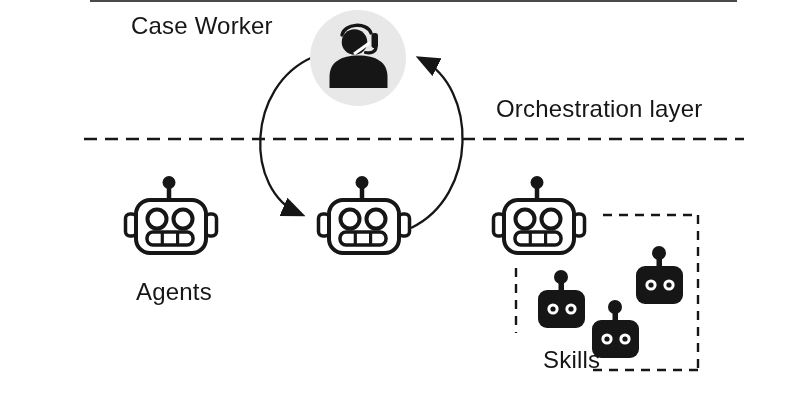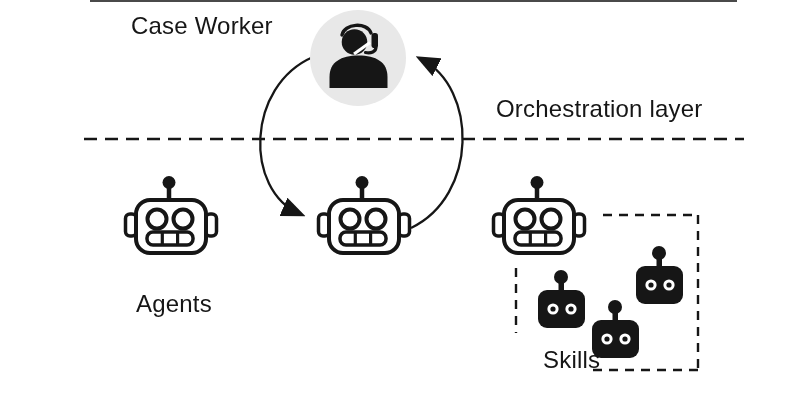--- a/index.html
+++ b/index.html
@@ -15,21 +15,21 @@
     position:absolute;
     color:#161616;
     font-size:24px;
     font-weight:500;
     letter-spacing:0.2px;
     white-space:nowrap;
     line-height:1.1;
   }
   .label-case-worker{left:131px;top:13px;}
   .label-orchestration{left:496px;top:96px;}
-  .label-agents{left:136px;top:291px;text-align:center;}
+  .label-agents{left:136px;top:279px;text-align:center;}
   .label-skills{left:499px;top:347px;margin-left:44px;}
 </style>
 </head>
 <body>
 
 <div class="canvas">
 
   <svg class="layer" width="800" height="400" viewBox="0 0 800 400">
     <defs>
       <marker id="arrow" viewBox="0 0 12 10" refX="9" refY="5" markerWidth="24" markerHeight="20" markerUnits="userSpaceOnUse" orient="auto">

